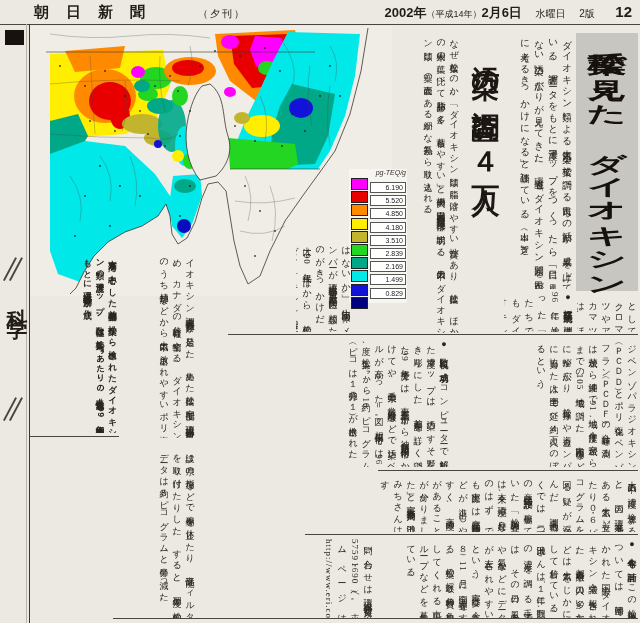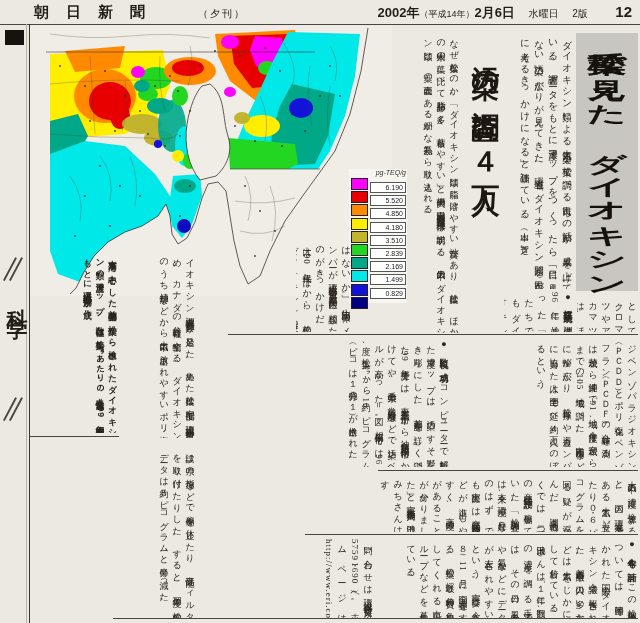--- a/index.html
+++ b/index.html
@@ -8,21 +8,21 @@
   #page{position:relative;width:528px;height:623px;}
   
   #hdr{position:absolute;left:0;top:0;width:640px;height:24px;border-bottom:1px solid #4a453e;}
   .logo{position:absolute;left:34px;top:3px;font-size:15px;font-weight:bold;letter-spacing:17px;white-space:nowrap;}
   .evening{position:absolute;left:198px;top:7px;font-size:10px;letter-spacing:2px;}
   .dateline{position:absolute;right:8px;top:3px;font-size:13px;white-space:nowrap;
             font-family:"Liberation Sans","DejaVu Sans",sans-serif;}
   .dateline b{font-weight:bold;}
   .dateline .era{font-size:9px;}
   .dateline .small{font-size:10px;margin-left:10px;}
-  .dateline .pageno{font-size:15px;font-weight:bold;margin-left:24px;}
+  .dateline .pageno{font-size:15px;font-weight:bold;margin-left:17px;}
   
   #rail{position:absolute;left:0;top:24px;width:29px;height:599px;border-right:1px solid #3a352f;}
   #rail .inner{position:absolute;right:2px;top:0;bottom:0;width:1px;background:#b9b4aa;}
   .blacksq{position:absolute;left:5px;top:6px;width:19px;height:15px;background:#17120e;}
   .kagaku{position:absolute;left:3px;top:268px;writing-mode:vertical-rl;text-orientation:upright;
           font-size:21px;font-weight:bold;letter-spacing:10px;}
   .slash{position:absolute;left:6px;width:14px;height:26px;}
   .slash i{position:absolute;top:0;width:1.5px;height:26px;background:#4a453e;transform:rotate(28deg);}
   .slash i:nth-child(1){left:3px;} .slash i:nth-child(2){left:9px;}
   

